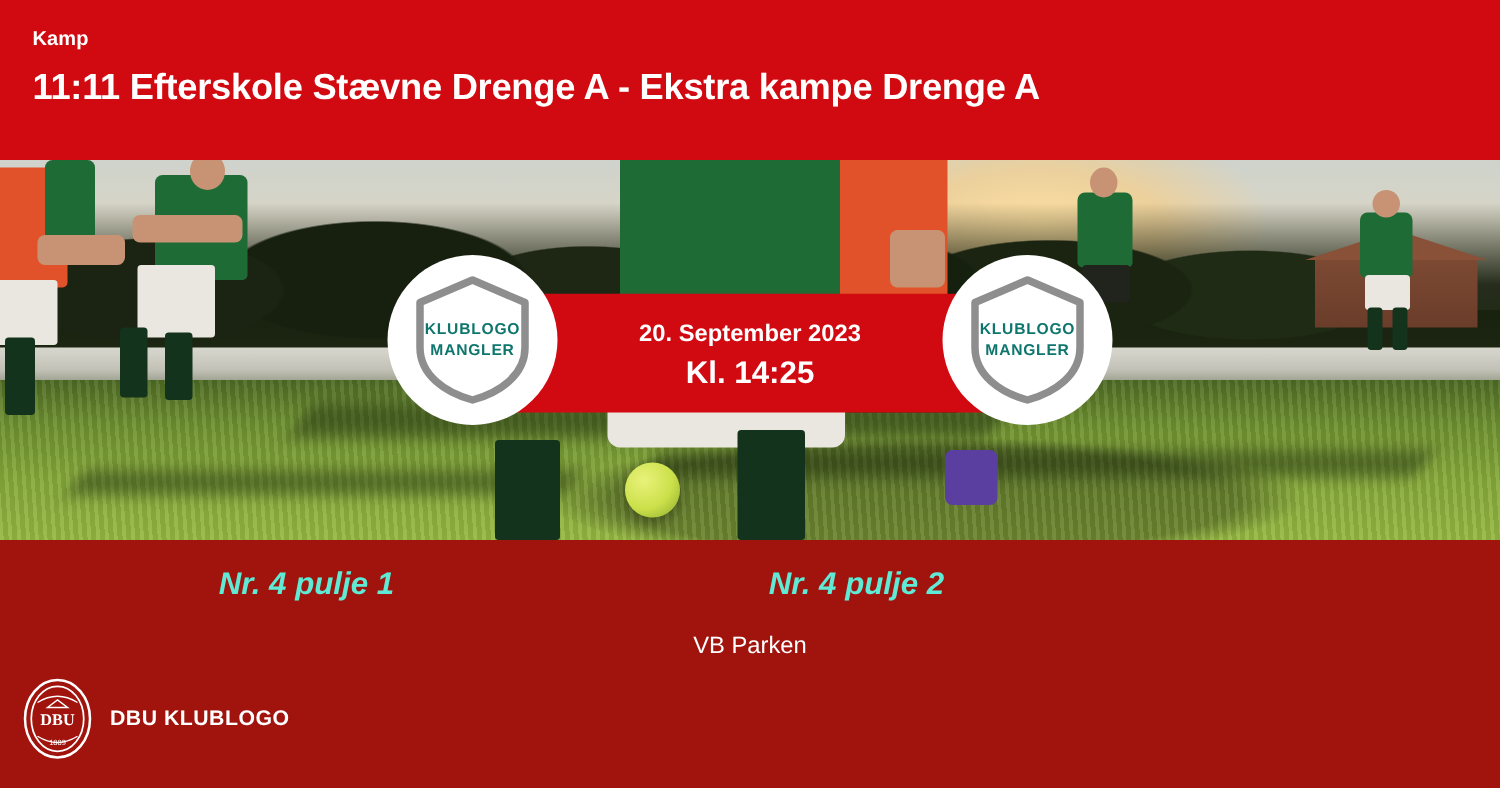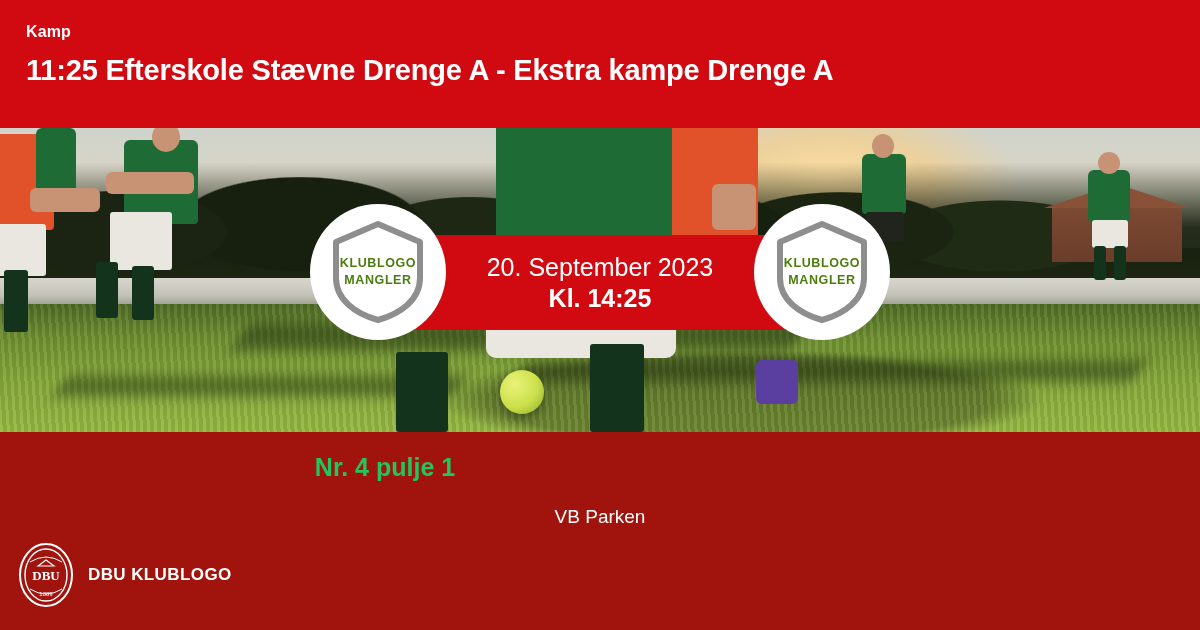--- a/index.html
+++ b/index.html
@@ -97,53 +97,54 @@
     box-shadow:0 4px 10px rgba(0,0,0,.35);
   }
 
   
   .date-banner {
     position:absolute; left:392px; top:235px; width:416px; height:95px;
     background:#d10a11; z-index:3;
     display:flex; flex-direction:column; align-items:center; justify-content:center;
   }
   .date-line {
-    color:#fff; font-size:25px; font-weight:normal; line-height:31px; white-space:nowrap;
+    color:#fff; font-size:19px; font-weight:bold; line-height:31px; white-space:nowrap;
   }
   .time-line {
     color:#fff; font-size:25px; font-weight:bold; line-height:31px; white-space:nowrap;
   }
   .logo-circle {
     position:absolute; top:204px; width:136px; height:136px; border-radius:50%;
     background:#ffffff; z-index:4;
     display:flex; align-items:center; justify-content:center;
   }
   .logo-circle.left  { left:310px; }
   .logo-circle.right { left:754px; }
   .shield-wrap { position:relative; width:96px; height:104px; }
   .shield-wrap svg { position:absolute; inset:0; }
   .shield-text {
     position:absolute; inset:0; display:flex; flex-direction:column;
     align-items:center; justify-content:center;
-    color:#4d7c0f; font-size:12.5px; font-weight:bold; letter-spacing:.6px;
+    color:#0f766e; font-size:12.5px; font-weight:bold; letter-spacing:.6px;
     line-height:17px; text-align:right;
   }
 
   
   .footer {
     position:absolute; left:0; top:432px; width:1200px; height:198px;
     background:#a0140d;
   }
   .teams {
     position:absolute; left:0; top:18px; width:1200px; height:44px;
   }
   .team-name {
-    position:absolute; top:0; width:420px; text-align:center;
-    color:#22c55e; font-size:25px; font-weight:bold; line-height:34px;
+    position:absolute; top:0; width:420px; 
+    color:#5eead4; font-size:25px; font-weight:bold; line-height:34px;
     white-space:nowrap;
+    font-style:italic;
   }
   .team-name.home { left:175px; }
   .team-name.away { left:615px; }
   .venue {
     position:absolute; left:0; top:72px; width:1200px; text-align:center;
     color:#ffffff; font-size:19px; font-weight:normal; line-height:26px;
   }
   .brand {
     position:absolute; left:18px; top:110px;
     display:flex; align-items:center; gap:14px;
@@ -154,21 +155,21 @@
     white-space:nowrap;
   }
 </style>
 </head>
 <body>
 
 <div class="card">
 
   <div class="header">
     <div class="kicker">Kamp</div>
-    <div class="match-title">11:25 Efterskole Stævne Drenge A - Ekstra kampe Drenge A</div>
+    <div class="match-title">11:11 Efterskole Stævne Drenge A - Ekstra kampe Drenge A</div>
   </div>
 
   <div class="photo">
     <div class="sky"></div>
     <div class="treeline"></div>
     <div class="farbuilding"></div>
     <div class="fence"></div>
     <div class="goal"></div>
     <div class="grass"></div>
 
@@ -236,20 +237,21 @@
       <div class="shield-text">
         <span>KLUBLOGO</span>
         <span>MANGLER</span>
       </div>
     </div>
   </div>
 
   <div class="footer">
     <div class="teams">
       <div class="team-name home">Nr. 4 pulje 1</div>
+      <div class="team-name away">Nr. 4 pulje 2</div>
     </div>
     <div class="venue">VB Parken</div>
 
     <div class="brand">
       <svg class="dbu-mark" viewBox="0 0 56 66">
         <ellipse cx="28" cy="33" rx="26" ry="31" fill="none" stroke="#ffffff" stroke-width="2"></ellipse>
         <ellipse cx="28" cy="33" rx="21" ry="26" fill="none" stroke="#ffffff" stroke-width="1.4"></ellipse>
         <path d="M12 20 Q28 10 44 20" fill="none" stroke="#ffffff" stroke-width="1"></path>
         <path d="M12 47 Q28 57 44 47" fill="none" stroke="#ffffff" stroke-width="1"></path>
         <path d="M20 24 L28 18 L36 24 Z" fill="none" stroke="#ffffff" stroke-width="1.2"></path>

